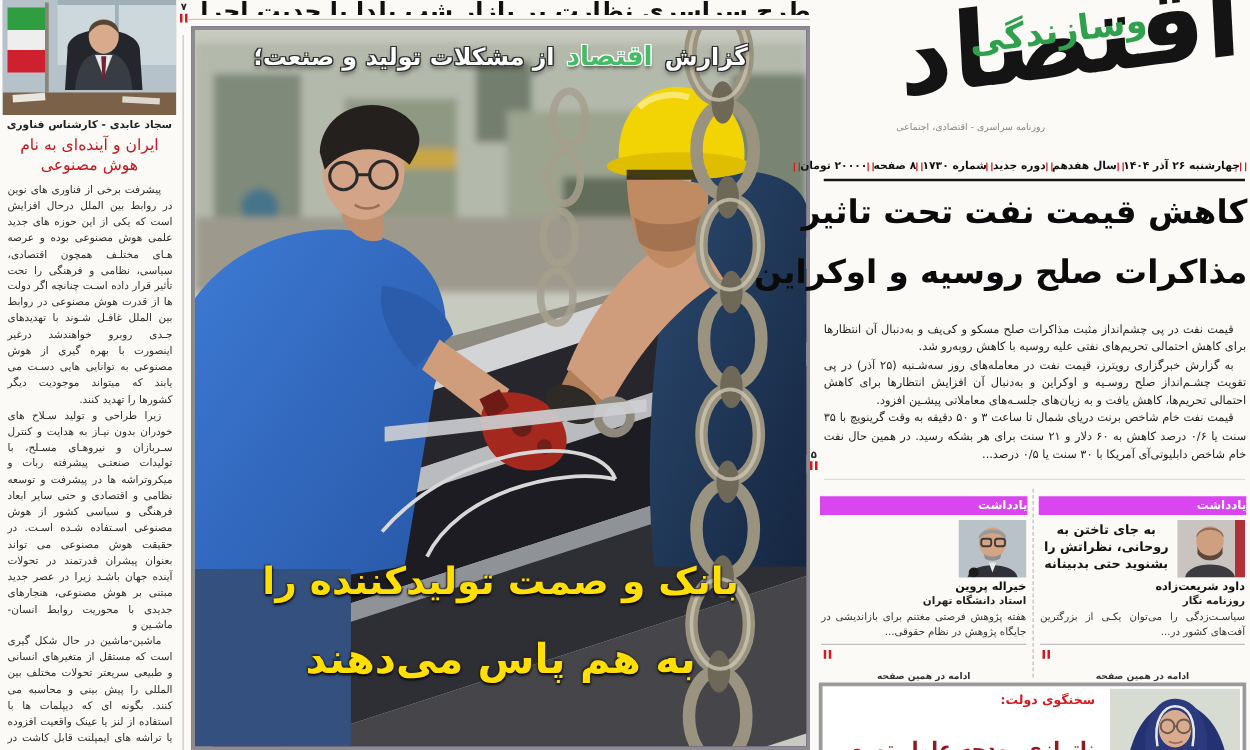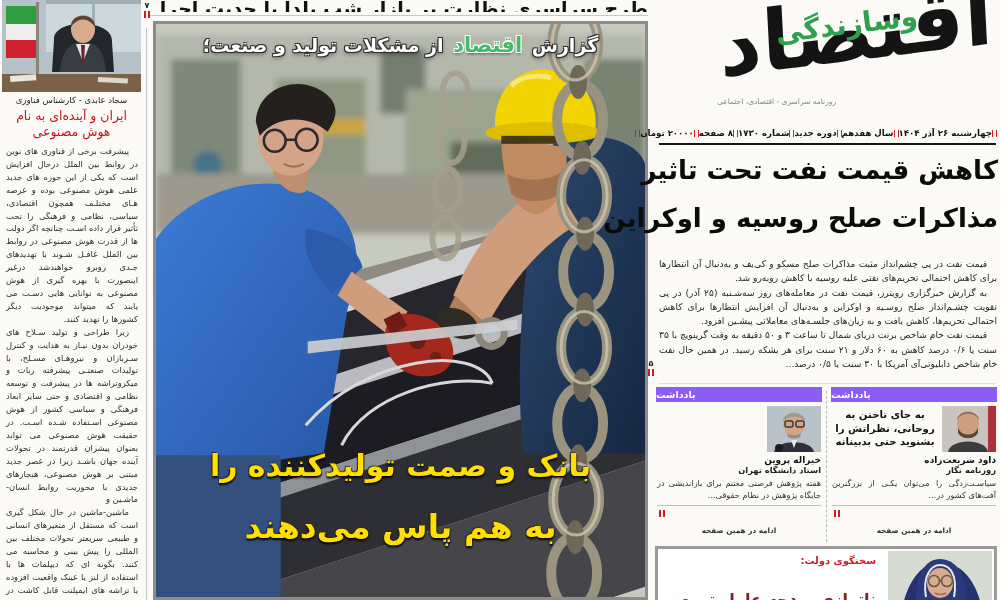--- a/index.html
+++ b/index.html
@@ -14,21 +14,21 @@
   .top-rule { position:absolute; left:150px; top:15px; width:498px; height:1px; background:#c8c8c8; }
   .marker { position:absolute; display:flex; flex-direction:column; align-items:center; line-height:1; }
   .marker .digit { font-size:8px; font-weight:bold; color:#222; }
   .rbars { width:6px; height:7px; border-left:2px solid #d11a21; border-right:2px solid #d11a21; margin-top:1px; }
   #marker-top { left:144px; top:2px; }
   #marker-lead { left:648px; top:360px; }
 
   
   .left-col { position:absolute; left:0; top:0; width:143px; height:600px; overflow:hidden; }
   .lc-photo { margin:0 2px; width:139px; height:92px; background:#b5c2ca; overflow:hidden; }
-  .lc-caption { direction:rtl; font-size:8.5px; font-weight:normal; color:#222; text-align:center; padding:3px 2px 2px; }
+  .lc-caption { direction:rtl; font-size:8.5px; font-weight:bold; color:#222; text-align:center; padding:3px 2px 2px; }
   .lc-title { direction:rtl; color:#c4161c; font-weight:normal; font-size:12.5px; line-height:16px; text-align:center; padding:1px 4px 5px; }
   .lc-body { direction:rtl; text-align:justify; font-size:8.4px; line-height:12.9px; color:#2e2e2e; padding:0 5px 0 6px; }
   .lc-body p { text-indent:9px; }
   .v-divider { position:absolute; left:146px; top:28px; width:1px; height:572px; background:#c6c6c6; }
 
   
   .photo-wrap { position:absolute; left:153px; top:21px; width:495px; height:579px;
     border:3px solid #8c8c8c; box-shadow: inset 0 0 0 1px #565656; background:#4c1d95; }
   .photo-wrap svg { position:absolute; left:0; top:0; width:100%; height:100%; }
   .kicker { position:absolute; top:9px; left:0; width:100%; text-align:center; direction:rtl;
@@ -63,22 +63,22 @@
   .lead-body { position:absolute; left:659px; top:257px; width:338px; height:126px; overflow:hidden;
     direction:rtl; text-align:justify; font-size:9.1px; line-height:14.3px; color:#1f1f1f; }
   .lead-body p { text-indent:10px; }
   .notes-rule { position:absolute; left:659px; top:383px; width:337px; height:1px; background:#ddd; }
 
   
   .notes-row { position:absolute; left:655px; top:387px; width:342px; height:155px;
     display:flex; direction:rtl; }
   .note { width:166px; flex:none; }
   .notes-div { width:0; border-left:1px dashed #bdbdbd; margin:4px 4px 0; }
-  .note-header { height:15px; background:#8b5cf6; color:#fff; font-size:9.5px; font-weight:bold;
-    text-align:left; line-height:15px; }
+  .note-header { height:15px; background:#d946ef; color:#fff; font-size:9.5px; font-weight:bold;
+    text-align:right; line-height:15px;margin-top:10px; }
   .note-body { direction:rtl; padding:4px 1px 0; }
   .note-top { display:flex; direction:rtl; }
   .note-photo { width:54px; height:46px; flex:none; background:#c9c4bf; overflow:hidden; margin-left:4px; }
   .note-title { flex:1; font-size:10.2px; font-weight:bold; color:#141414; text-align:center;
     line-height:13.5px; padding-top:2px; }
   .note-author { font-size:9px; font-weight:bold; color:#111; text-align:right; margin-top:3px; }
   .note-role  { font-size:8.3px; font-weight:bold; color:#222; text-align:right; }
   .note-lead { font-size:8.2px; line-height:11.5px; color:#333; text-align:justify; margin-top:3px; }
   .note-more { position:relative; border-top:1px solid #c0c0c0; margin-top:4px; padding-top:20px; }
   .note-more .txt { display:block; text-align:center; font-size:7.3px; font-weight:bold; color:#333; }

